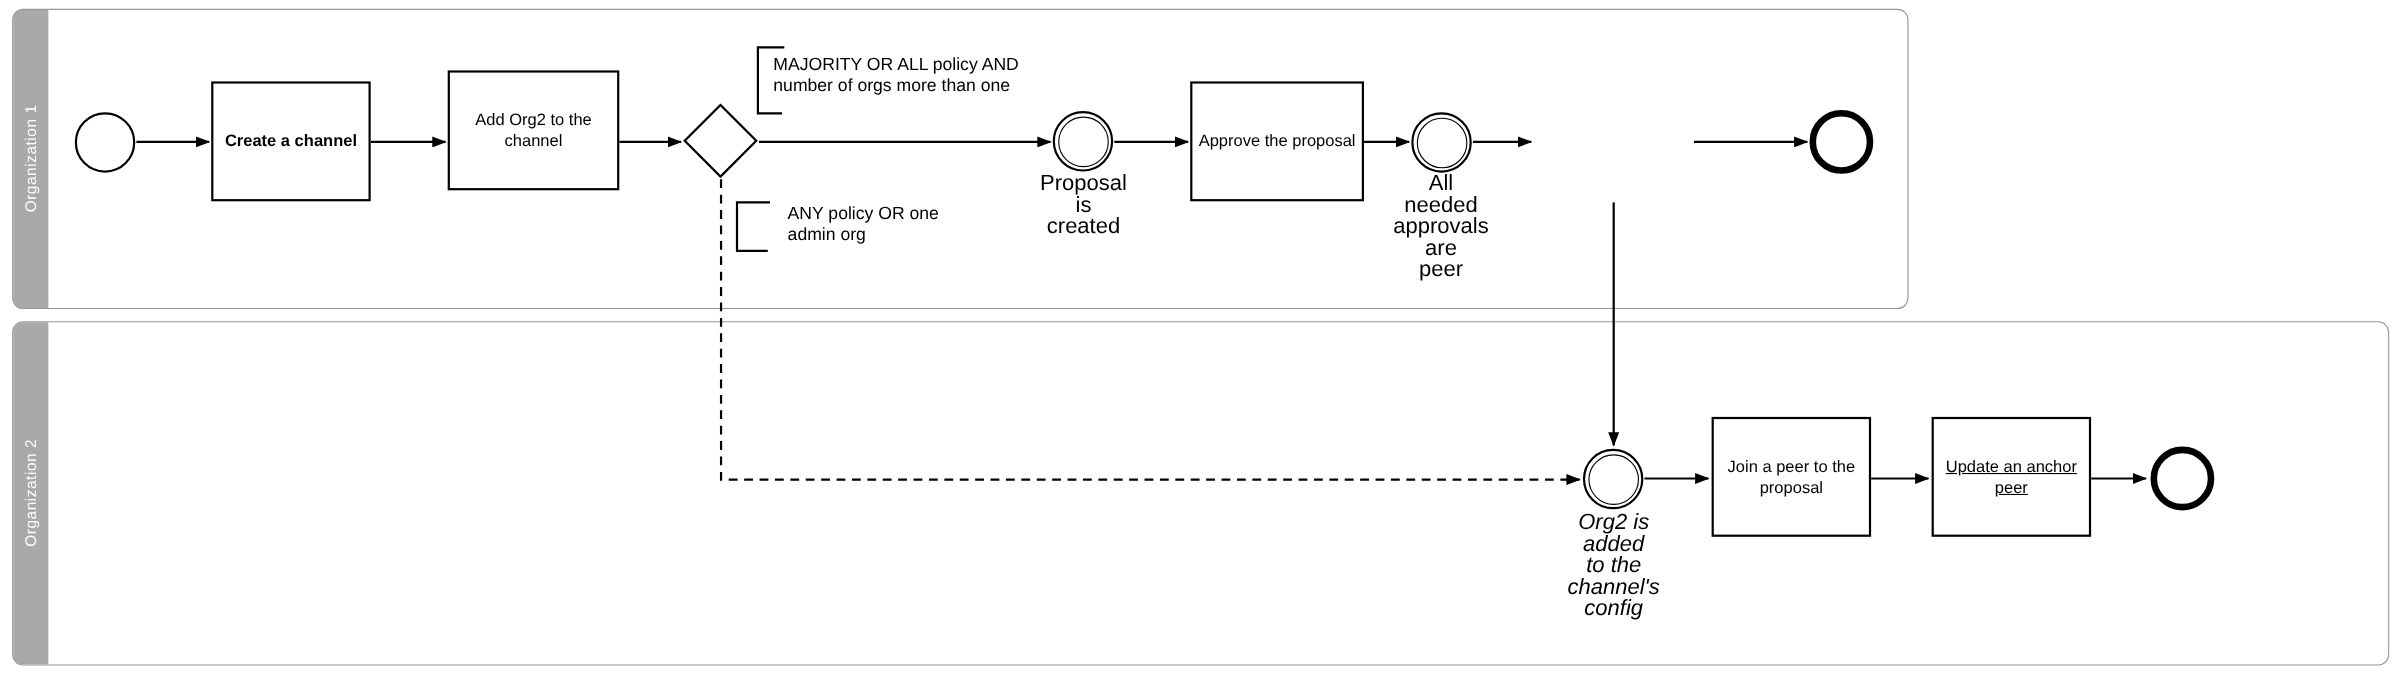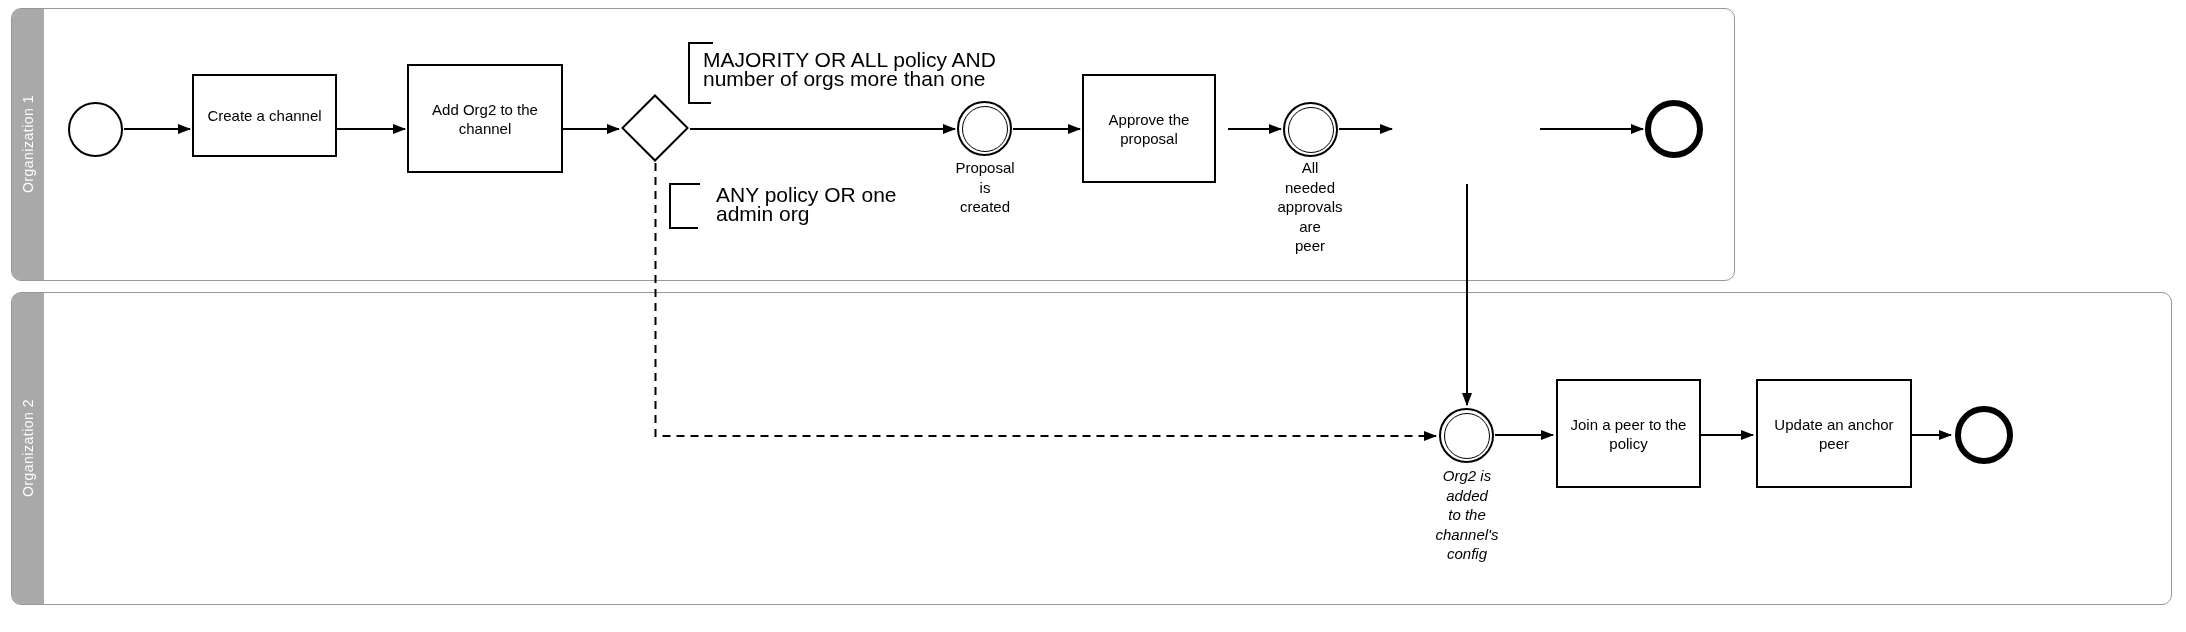--- a/index.html
+++ b/index.html
@@ -64,27 +64,27 @@
     position:absolute;
     width:48px;height:48px;
     border:2px solid #000;
     background:#fff;
     transform:rotate(45deg);
     box-sizing:border-box;
   }
   .event-label{
     position:absolute;
     text-align:center;
-    font-size:15px;line-height:19.5px;
+    font-size:20px;line-height:19.5px;
     white-space:pre-line;
   }
   .cond-label{
     position:absolute;
     text-align:left;
-    font-size:21px;line-height:18.5px;
+    font-size:16px;line-height:18.5px;
     white-space:pre-line;
   }
   svg.connectors{position:absolute;left:0;top:0;}
 </style>
 </head>
 <body>
 
 <div id="canvas">
 
   <div class="lane" style="left:11px;top:8px;width:1724px;height:273px;">
@@ -121,42 +121,42 @@
     <line x1="1495" y1="435" x2="1553" y2="435" stroke="#000" stroke-width="2" marker-end="url(#arr)"></line>
     <line x1="1701" y1="435" x2="1753" y2="435" stroke="#000" stroke-width="2" marker-end="url(#arr)"></line>
     <line x1="1901" y1="435" x2="1951" y2="435" stroke="#000" stroke-width="2" marker-end="url(#arr)"></line>
 
     <path d="M713,43 L689,43 L689,103 L711,103" fill="none" stroke="#000" stroke-width="2"></path>
     <path d="M700,184 L670,184 L670,228 L698,228" fill="none" stroke="#000" stroke-width="2"></path>
   </svg>
 
   <div class="event event-start" style="left:68px;top:102px;width:55px;height:55px;"></div>
 
-  <div class="task" style="left:192px;top:74px;width:145px;height:83px;">
+  <div class="task" style="left:192px;top:74px;width:145px;height:109px;font-weight:bold;">
     <span>Create a channel</span>
   </div>
 
   <div class="task" style="left:407px;top:64px;width:156px;height:109px;">
     <span>Add Org2 to the channel</span>
   </div>
 
   <div class="gateway" style="left:631px;top:104px;"></div>
 
   <div class="cond-label" style="left:703px;top:51px;">MAJORITY OR ALL policy AND
 number of orgs more than one</div>
 
   <div class="cond-label" style="left:698px;top:186px;margin-left:18px;">ANY policy OR one
 admin org</div>
 
   <div class="event event-mid" style="left:957px;top:101px;width:55px;height:55px;"></div>
   <div class="event-label" style="left:925px;top:158px;width:120px;">Proposal
 is
 created</div>
 
-  <div class="task" style="left:1082px;top:74px;width:134px;height:109px;">
+  <div class="task" style="left:1082px;top:74px;width:158px;height:109px;">
     <span>Approve the proposal</span>
   </div>
 
   <div class="event event-mid" style="left:1283px;top:102px;width:55px;height:55px;"></div>
   <div class="event-label" style="left:1250px;top:158px;width:120px;">All
 needed
 approvals
 are
 peer</div>
 
@@ -164,22 +164,22 @@
   <div class="event event-end" style="left:1645px;top:100px;width:58px;height:58px;"></div>
 
   <div class="event event-mid" style="left:1439px;top:408px;width:55px;height:55px;"></div>
   <div class="event-label" style="left:1407px;top:466px;width:120px;font-style:italic;">Org2 is
 added
 to the
 channel's
 config</div>
 
   <div class="task" style="left:1556px;top:379px;width:145px;height:109px;">
-    <span>Join a peer to the policy</span>
+    <span>Join a peer to the proposal</span>
   </div>
 
-  <div class="task" style="left:1756px;top:379px;width:156px;height:109px;">
+  <div class="task" style="left:1756px;top:379px;width:145px;height:109px;text-decoration:underline;">
     <span>Update an anchor peer</span>
   </div>
 
   <div class="event event-end" style="left:1955px;top:406px;width:58px;height:58px;"></div>
 
 </div>
 
 </body></html>

